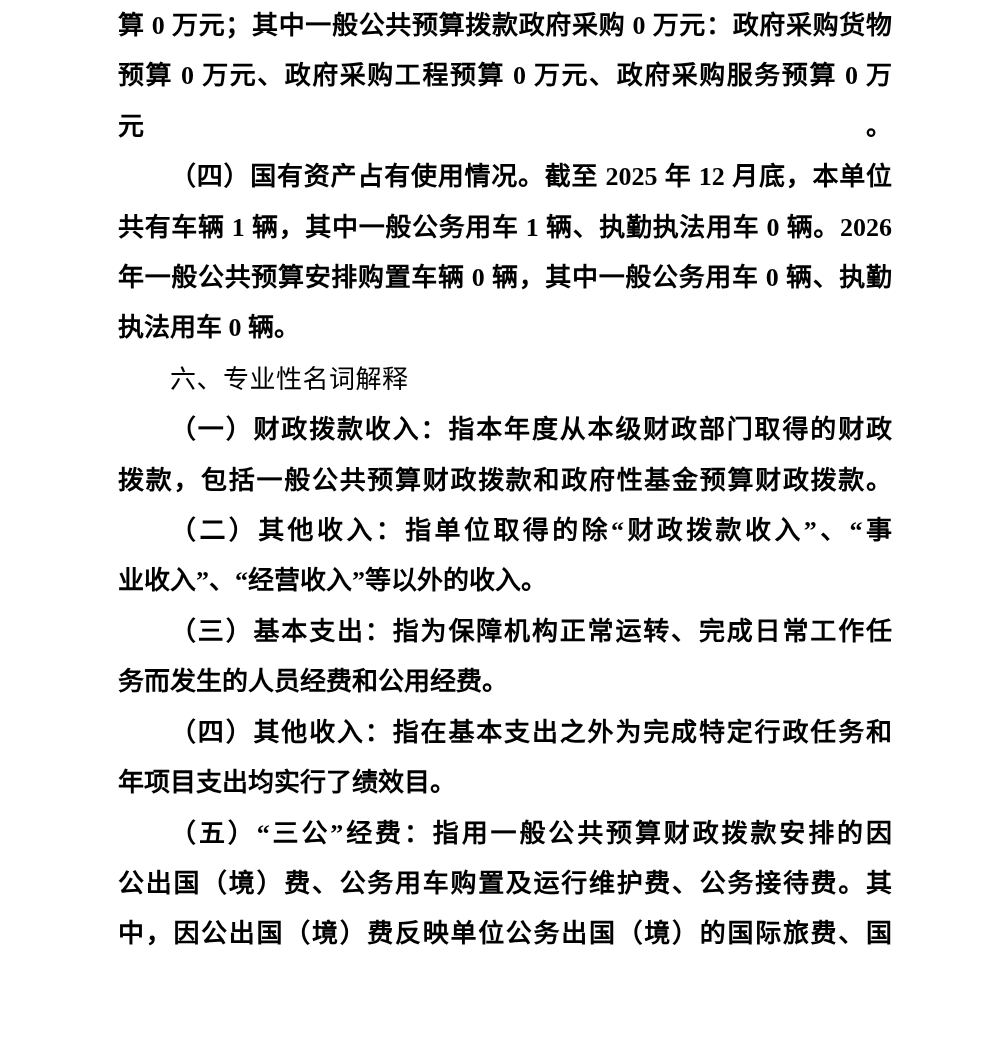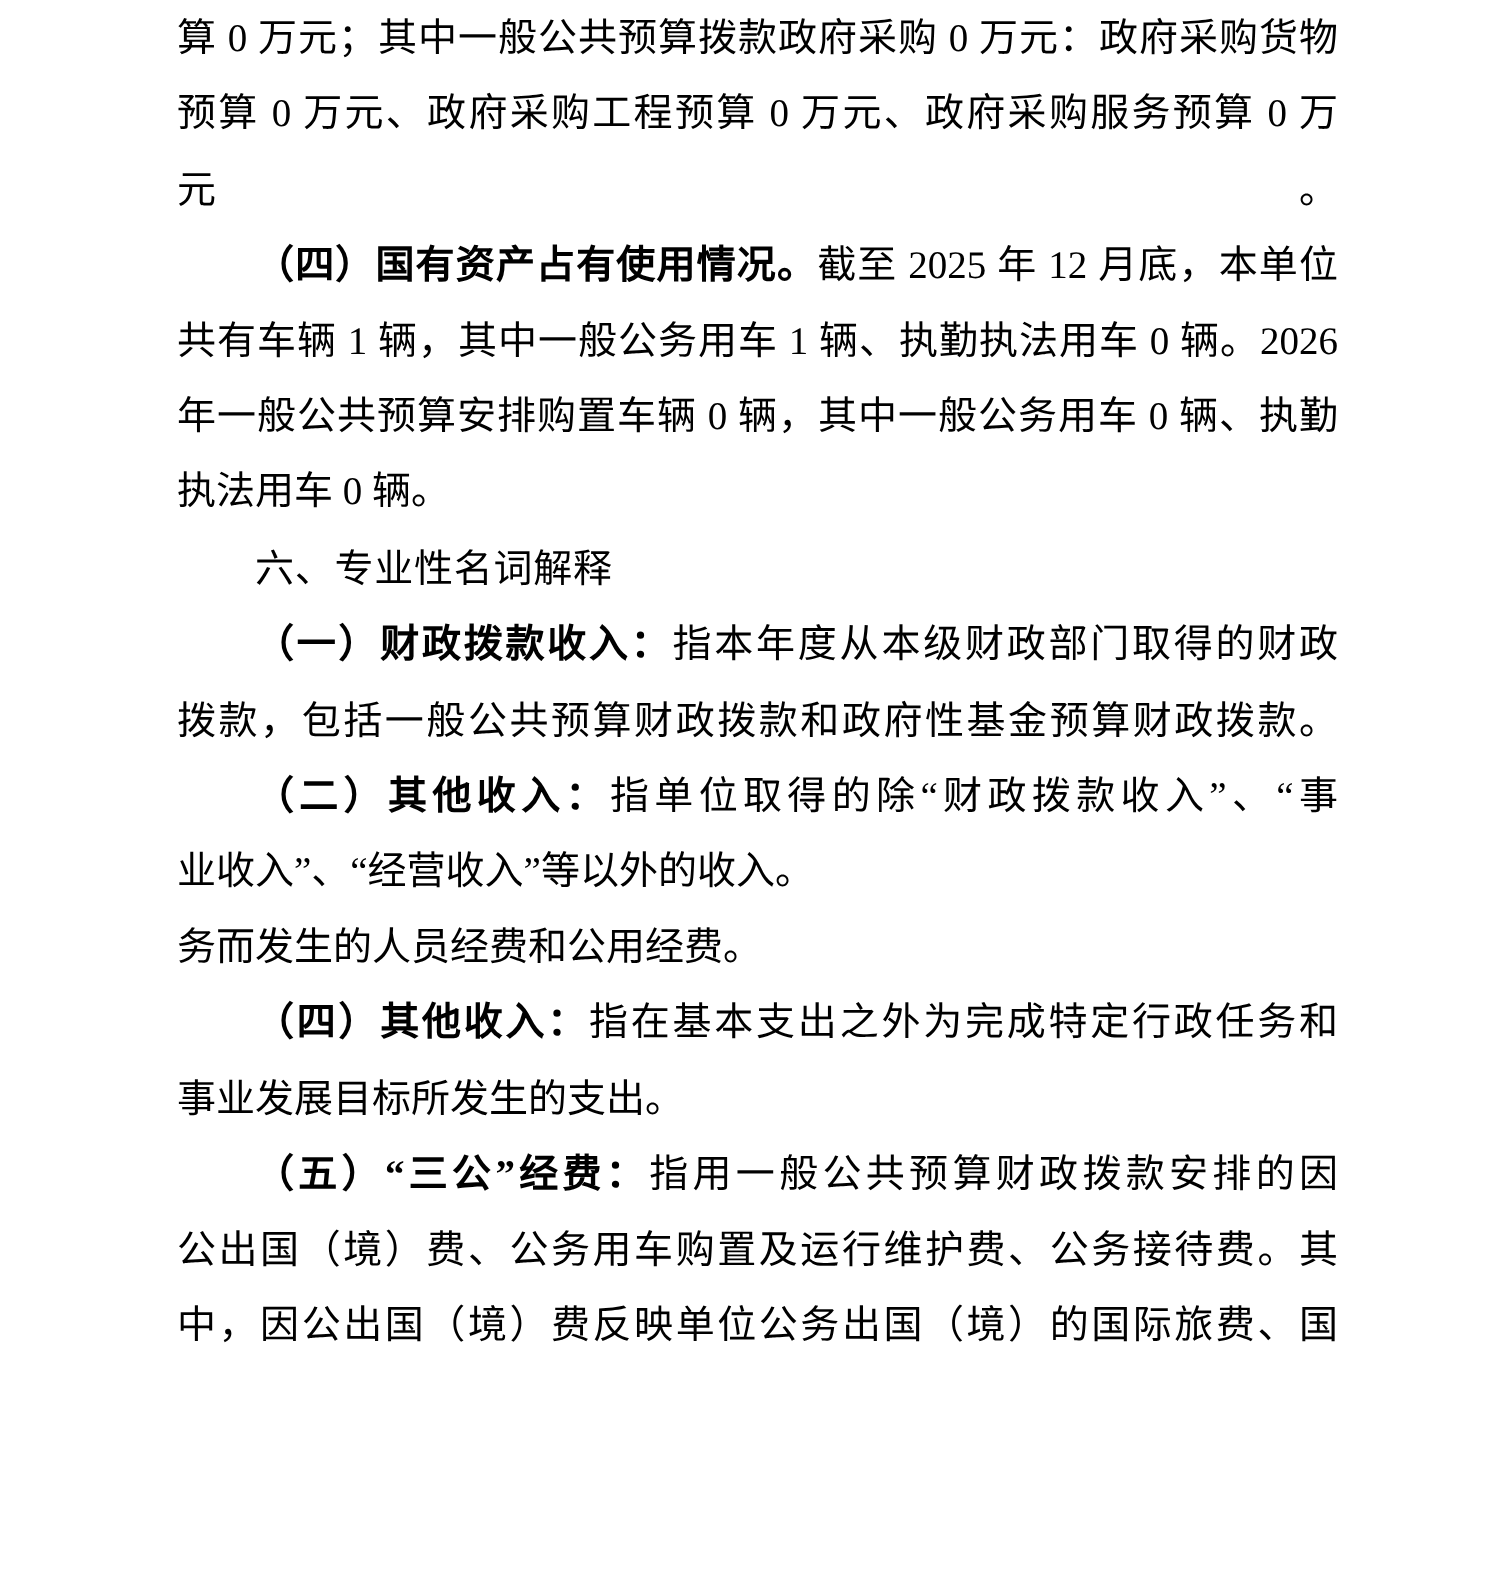--- a/index.html
+++ b/index.html
@@ -28,21 +28,21 @@
   .line {
     text-align: justify;
     text-align-last: left;
     overflow: hidden;
   }
   .line.fill {
     text-align-last: justify;
     text-justify: inter-character;
   }
   .line.ind { text-indent: 52px; }
-  .seg-normal { font-weight: normal; margin-top: 44px; }
+  .seg-normal { font-weight: bold; margin-top: 44px; }
   .seg-bold { font-weight: bold; }
   .seg-hei {
     font-weight: normal;
     font-family: "Liberation Sans", "DejaVu Sans", sans-serif;
     letter-spacing: 0.5px;
   }
 </style>
 </head>
 <body style="background: rgb(255, 255, 255);">
 
@@ -62,24 +62,25 @@
     </div>
     <div class="para">
       <div class="line ind fill"><span class="seg-bold">（一）财政拨款收入：</span><span class="seg-normal">指本年度从本级财政部门取得的财政</span></div>
       <div class="line fill"><span class="seg-normal">拨款，包括一般公共预算财政拨款和政府性基金预算财政拨款。</span></div>
     </div>
     <div class="para">
       <div class="line ind fill"><span class="seg-bold">（二）其他收入：</span><span class="seg-normal">指单位取得的除“财政拨款收入”、“事</span></div>
       <div class="line"><span class="seg-normal">业收入”、“经营收入”等以外的收入。</span></div>
     </div>
     <div class="para">
+      <div class="line ind fill"><span class="seg-bold">（三）基本支出：</span><span class="seg-normal">指为保障机构正常运转、完成日常工作任</span></div>
       <div class="line"><span class="seg-normal">务而发生的人员经费和公用经费。</span></div>
     </div>
     <div class="para">
       <div class="line ind fill"><span class="seg-bold">（四）其他收入：</span><span class="seg-normal">指在基本支出之外为完成特定行政任务和</span></div>
-      <div class="line"><span class="seg-normal">事业发展目标所发生的支出。</span></div>
+      <div class="line"><span class="seg-normal">年项目支出均实行了绩效目。</span></div>
     </div>
     <div class="para">
       <div class="line ind fill"><span class="seg-bold">（五）“三公”经费：</span><span class="seg-normal">指用一般公共预算财政拨款安排的因</span></div>
       <div class="line fill"><span class="seg-normal">公出国（境）费、公务用车购置及运行维护费、公务接待费。其</span></div>
       <div class="line fill"><span class="seg-normal">中，因公出国（境）费反映单位公务出国（境）的国际旅费、国</span></div>
     </div>
   </div>
 
 </body></html>

